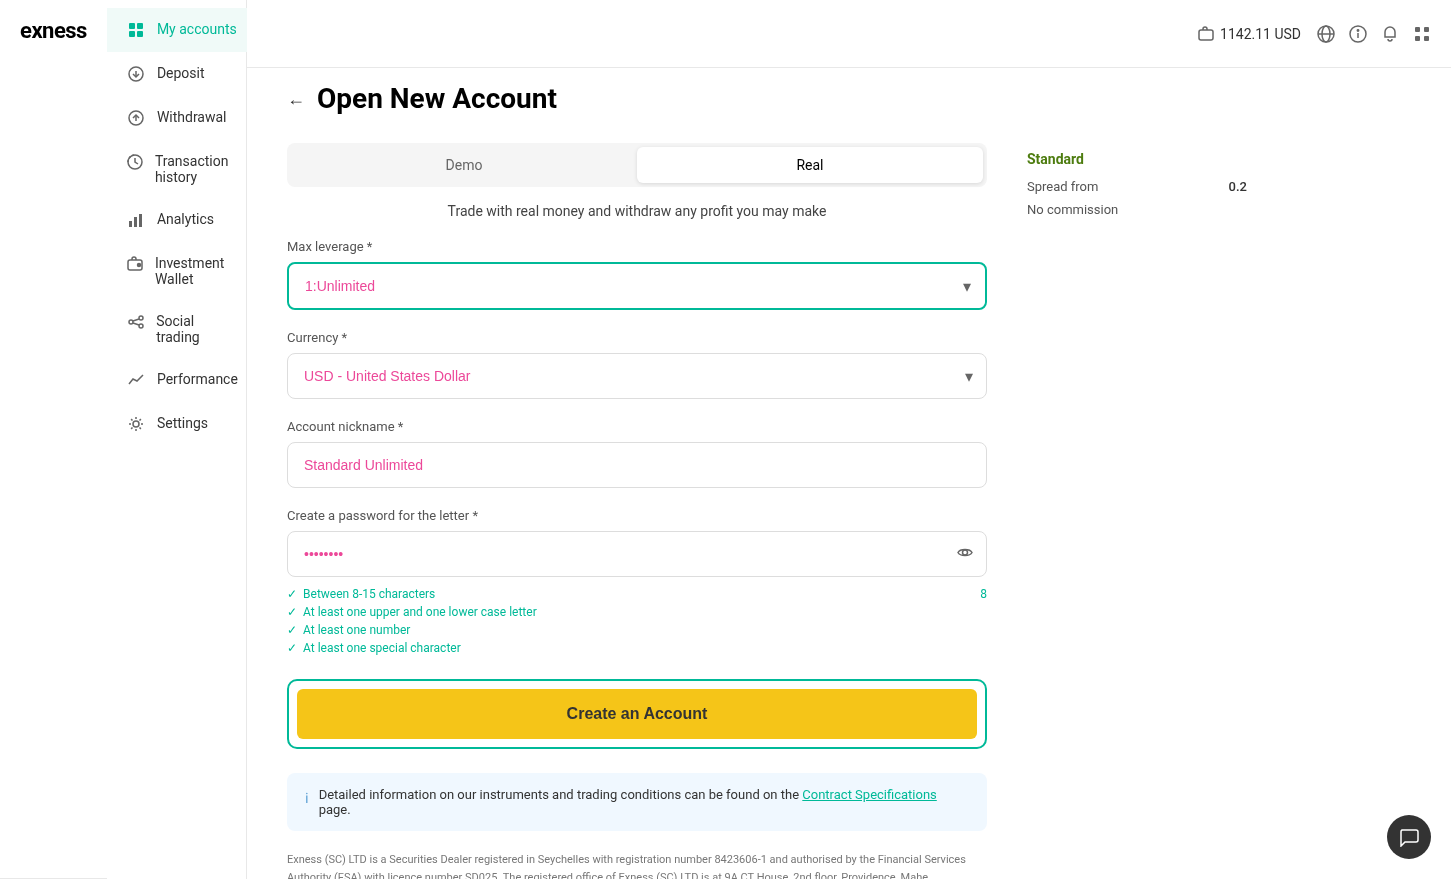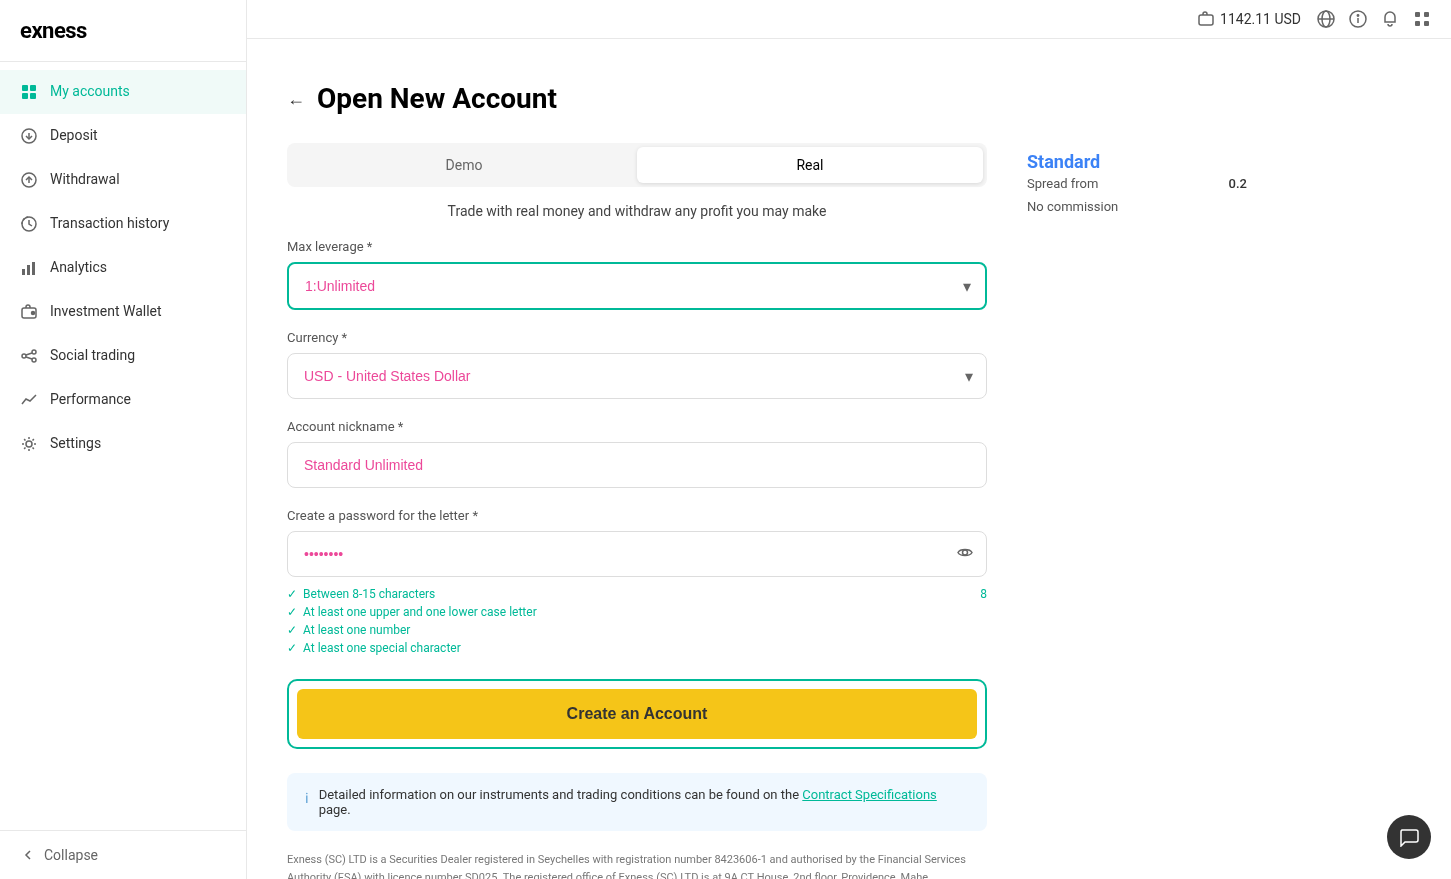--- a/index.html
+++ b/index.html
@@ -5,21 +5,20 @@
     * { box-sizing: border-box; margin: 0; padding: 0; }
     body { font-family: -apple-system, BlinkMacSystemFont, 'Segoe UI', Roboto, sans-serif; background: #fff; display: flex; height: 879px; overflow: hidden; }
 
     
     .sidebar {
       width: 247px;
       min-width: 247px;
       background: #fff;
       border-right: 1px solid #e8e8e8;
       display: flex;
-      flex-direction: column;
       height: 100%;
     }
     .sidebar-logo {
       padding: 18px 20px;
       border-bottom: 1px solid #e8e8e8;
     }
     .logo-text {
       font-size: 22px;
       font-weight: 700;
       color: #000;
@@ -55,21 +54,21 @@
       font-size: 14px;
       cursor: pointer;
     }
 
     
     .topbar {
       position: absolute;
       top: 0;
       left: 247px;
       right: 0;
-      height: 39px;
+      height: 68px;
       background: #fff;
       border-bottom: 1px solid #e8e8e8;
       display: flex;
       align-items: center;
       justify-content: flex-end;
       padding: 0 20px;
       gap: 16px;
       z-index: 10;
     }
     .topbar-balance {
@@ -287,24 +286,24 @@
     
     .disclaimer {
       font-size: 11px;
       color: #777;
       line-height: 1.6;
       margin-bottom: 14px;
     }
 
     
     .account-type-title {
-      font-size: 18px;
+      font-size: 14px;
       font-weight: 700;
-      color: #3b82f6;
-      margin-bottom: 4px;
+      color: #4d7c0f;
+      margin-bottom: 12px;
     }
     .account-detail-row {
       display: flex;
       justify-content: space-between;
       align-items: center;
       margin-bottom: 8px;
     }
     .detail-label { font-size: 13px; color: #555; }
     .detail-value { font-size: 13px; color: #333; font-weight: 500; }
 

